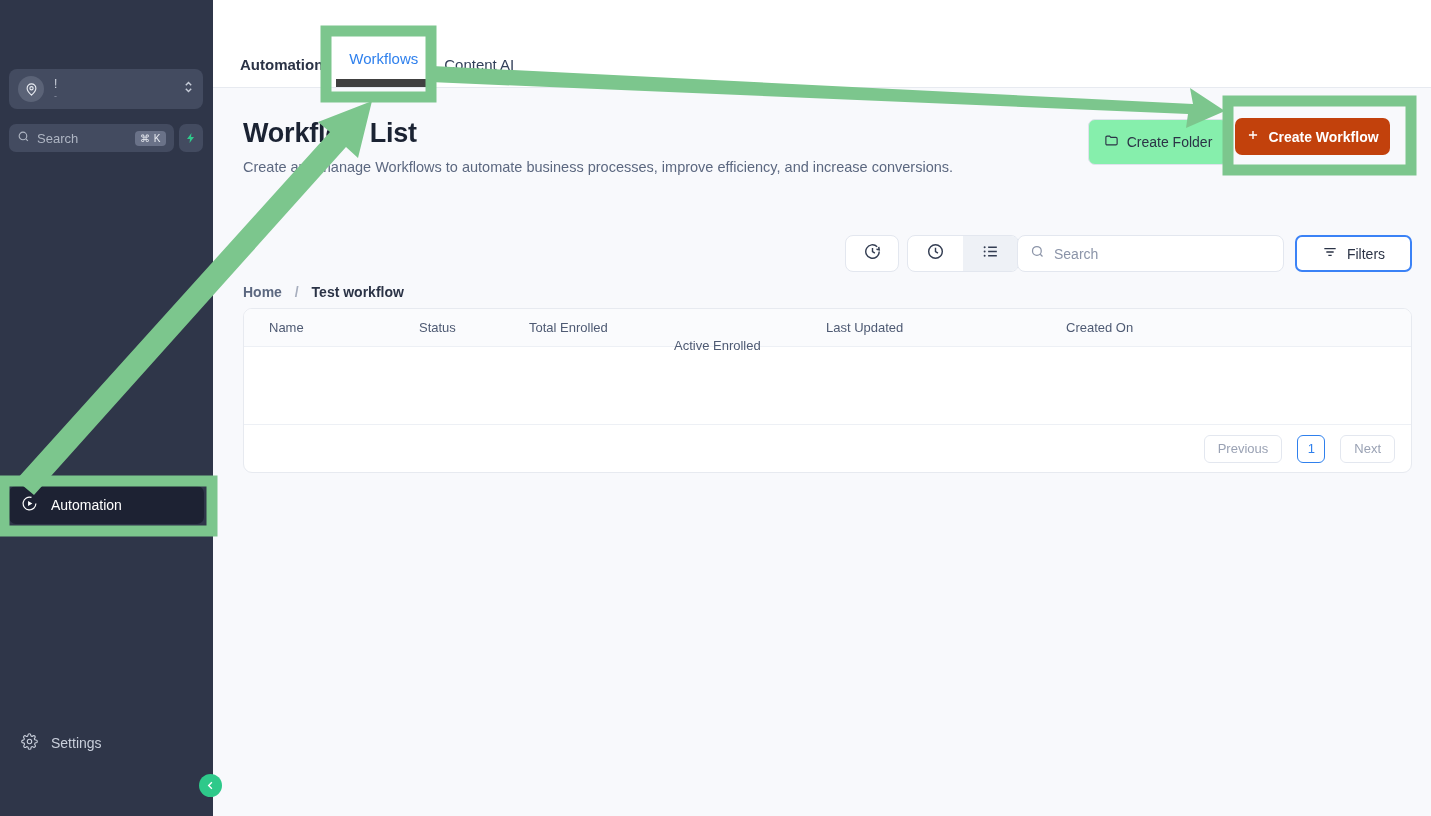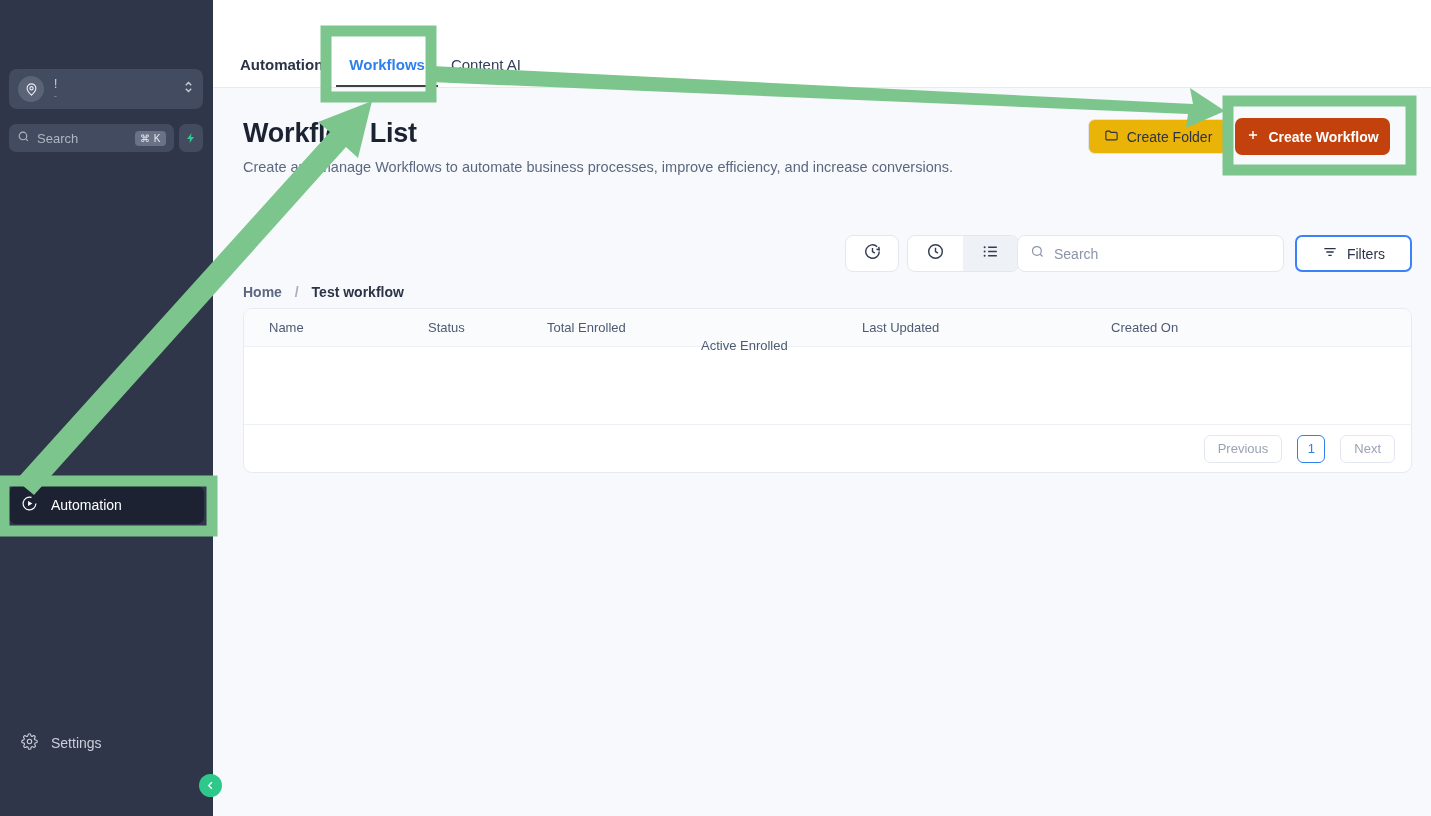--- a/index.html
+++ b/index.html
@@ -92,22 +92,22 @@
   .tabs {
     position: absolute; left: 14px; bottom: 0;
     display: flex; align-items: flex-end; height: 56px;
   }
   .tab {
     font-size: 15px; padding: 0 13px 14px 13px;
     color: #2b3346; font-weight: bold; white-space: nowrap;
   }
   .tab.sub { font-weight: normal; color: #33405a; }
   .tab.active {
-    color: #2f80ed; font-weight: bold;
-    border-bottom: 2px solid #404040;
+    color: #2f80ed; font-weight: normal;
+    border-bottom: 8px solid #404040;
     padding-bottom: 12px;
   }
 
   .page-title {
     position: absolute; left: 30px; top: 118px;
     font-size: 27px; font-weight: bold; color: #1b2333;
     letter-spacing: -0.2px;
   }
   .page-desc {
     position: absolute; left: 30px; top: 155px;
@@ -115,22 +115,22 @@
     line-height: 24px;
   }
 
   .btn {
     display: inline-flex; align-items: center;
     justify-content: center; border-radius: 7px;
     font-size: 14px; cursor: pointer; white-space: nowrap;
   }
   #create-folder-btn {
     position: absolute; left: 875px; top: 119px;
-    width: 140px; height: 35px;
-    background: #eab308; border: 1px solid #dfe3ec;
+    width: 140px; height: 46px;
+    background: #86efac; border: 1px solid #dfe3ec;
     color: #2b3346;
   }
   #create-folder-btn .lbl { margin-left: 8px; }
   #create-workflow-btn {
     position: absolute; left: 1022px; top: 118px;
     width: 155px; height: 37px;
     background: #c2410c; color: #ffffff;
     font-weight: bold; border-radius: 7px;
   }
   #create-workflow-btn .lbl { margin-left: 8px; }
@@ -181,21 +181,21 @@
 
   .table-card {
     position: absolute; left: 30px; top: 308px;
     width: 1169px; height: 165px;
     background: #ffffff; border: 1px solid #e7eaf0;
     border-radius: 9px; overflow: hidden;
   }
   .thead {
     height: 38px; background: #fafbfd;
     border-bottom: 1px solid #edf0f5;
-    display: flex; align-items: center; gap: 9px;
+    display: flex; align-items: center;
   }
   .thead .th {
     font-size: 13px; color: #4e5a73; font-weight: normal;
   }
   .tbody { height: 77px; background: #ffffff; }
   .tfoot {
     height: 48px; border-top: 1px solid #edf0f5;
     display: flex; align-items: center;
     justify-content: flex-end; padding-right: 16px; gap: 15px;
   }

